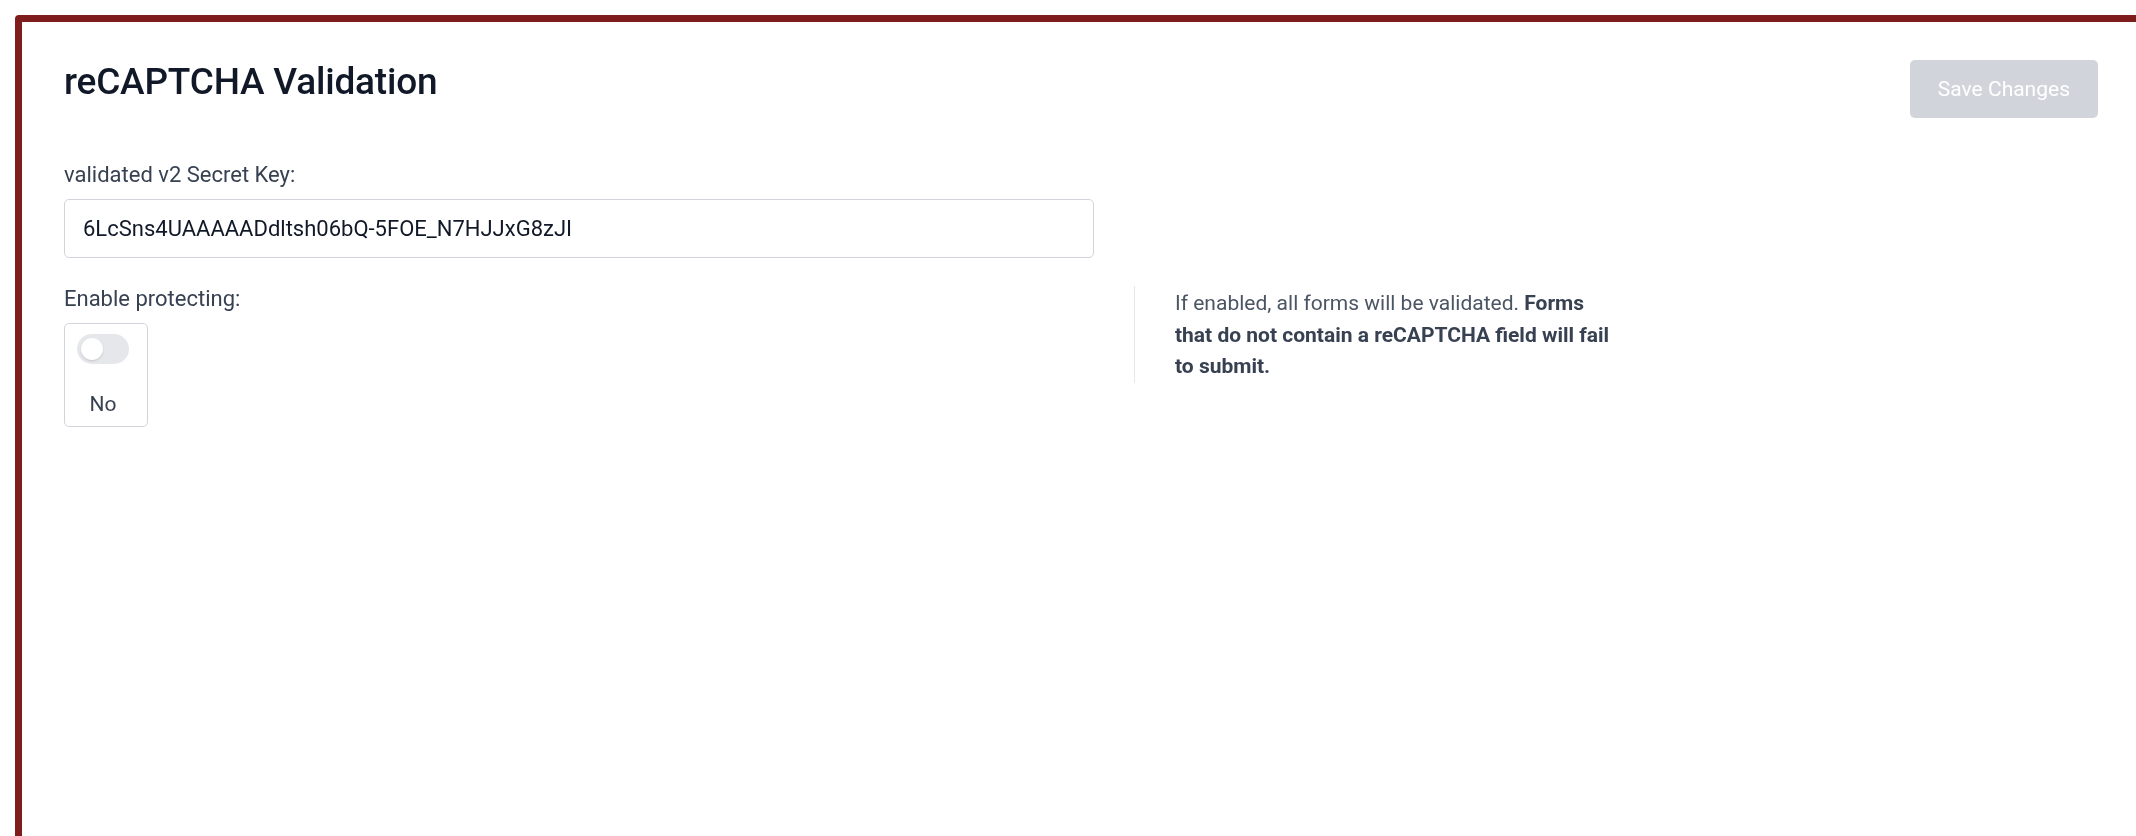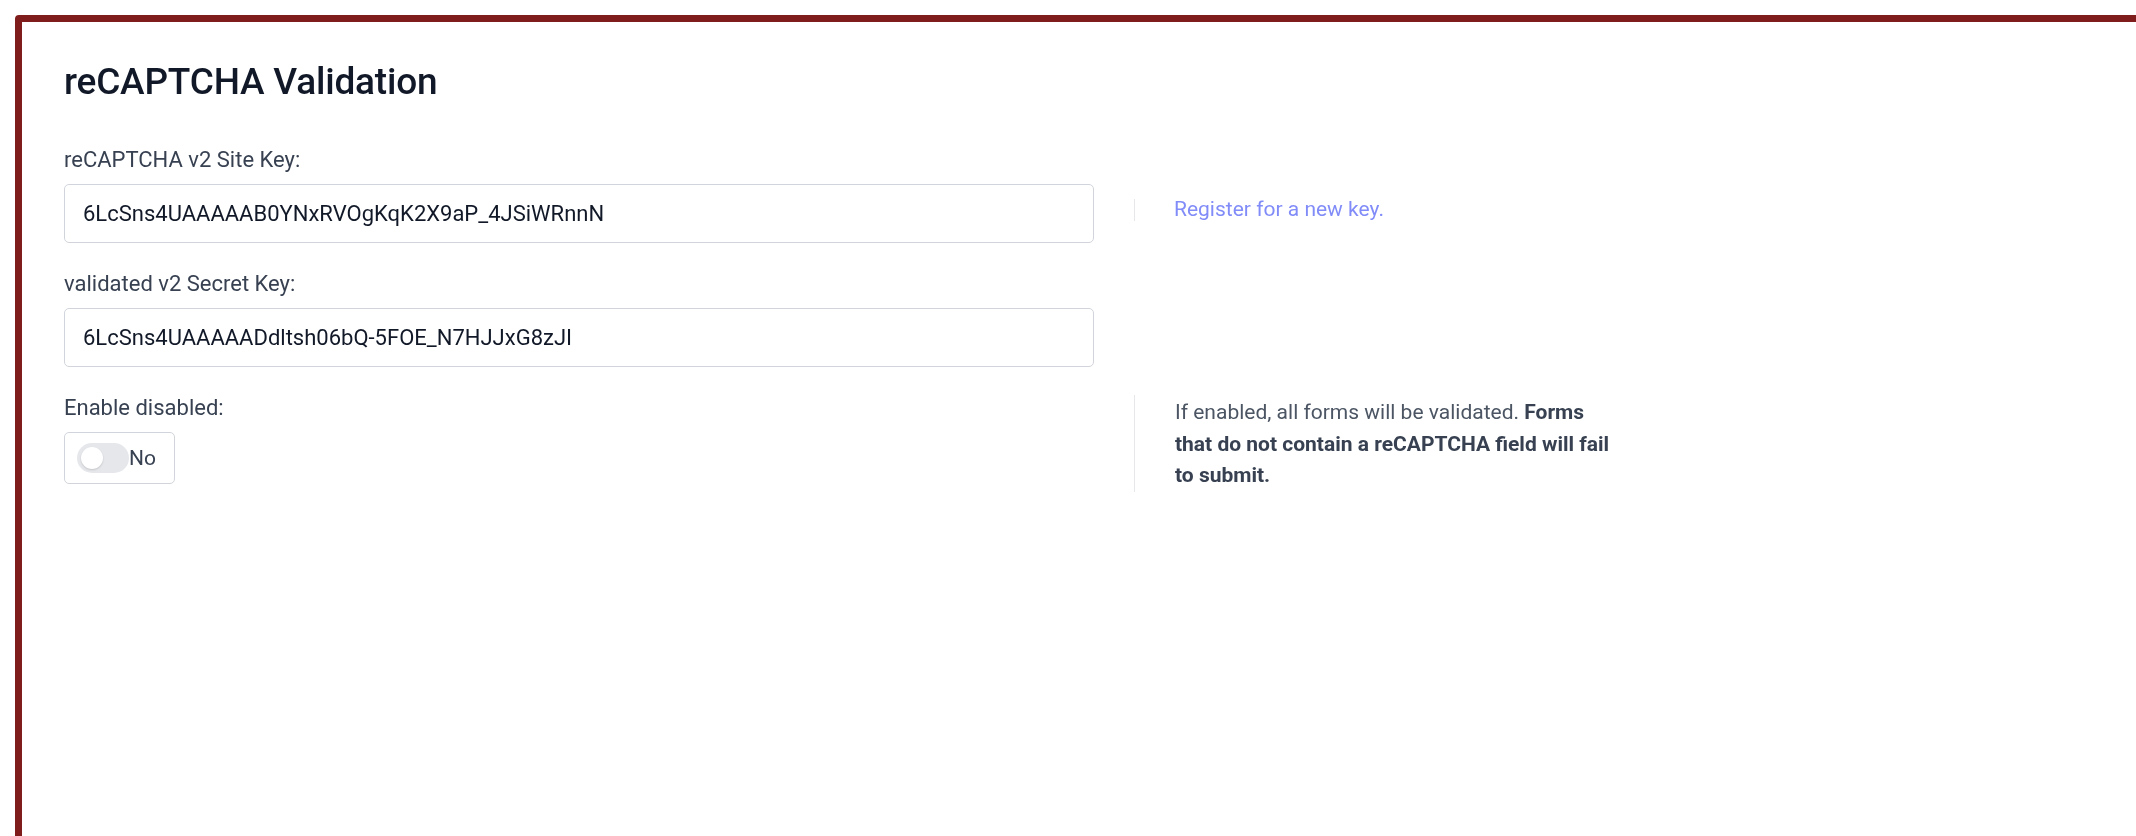--- a/index.html
+++ b/index.html
@@ -98,22 +98,23 @@
     display: flex;
     align-items: center;
     gap: 22px;
   }
   .toggle-box {
     display: inline-flex;
     align-items: center;
     border: 1px solid #d1d5db;
     border-radius: 5px;
     padding: 10px 18px 10px 12px;
-    gap: 0;
-    background: #fff;
+    gap: 28px;
+    background: #fff;
+    flex-direction: column;
   }
   .toggle-switch {
     width: 52px;
     height: 30px;
     background: #e5e7eb;
     border-radius: 999px;
     position: relative;
     cursor: pointer;
   }
   .toggle-knob {
@@ -164,44 +165,35 @@
     padding-top: 50px;
   }
 </style>
 </head>
 <body>
 
 <div class="panel">
 
   <div class="header-row">
     <h1 class="page-title">reCAPTCHA Validation</h1>
+    <button class="save-btn">Save Changes</button>
   </div>
 
 
-  <div class="form-row">
-    <div class="form-left">
-      <label class="label">reCAPTCHA v2 Site Key:</label>
-      <input type="text" class="text-input" value="6LcSns4UAAAAAB0YNxRVOgKqK2X9aP_4JSiWRnnN" style="">
-    </div>
-    <div class="key-side">
-      <span class="vline" style="top:52px;"></span>
-      <a href="#" class="link">Register for a new key.</a>
-    </div>
-  </div>
 
   <div class="form-row">
     <div class="form-left">
       <label class="label">validated v2 Secret Key:</label>
       <input type="text" class="text-input" value="6LcSns4UAAAAADdltsh06bQ-5FOE_N7HJJxG8zJI" style="">
     </div>
   </div>
 
   <div class="toggle-row">
     <div class="toggle-left">
-      <label class="label">Enable disabled:</label>
+      <label class="label">Enable protecting:</label>
       <div class="toggle-container">
         <div class="toggle-box">
           <div class="toggle-switch">
             <div class="toggle-knob"></div>
           </div>
           <span class="toggle-label">No</span>
         </div>
       </div>
     </div>
     <div class="side-border">

